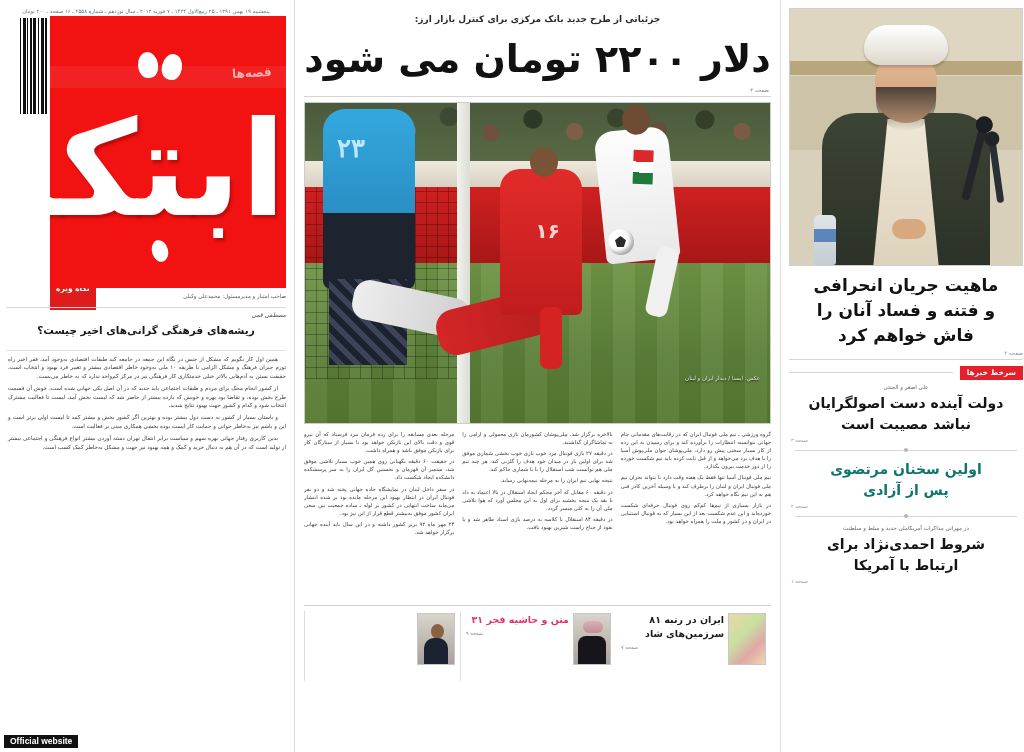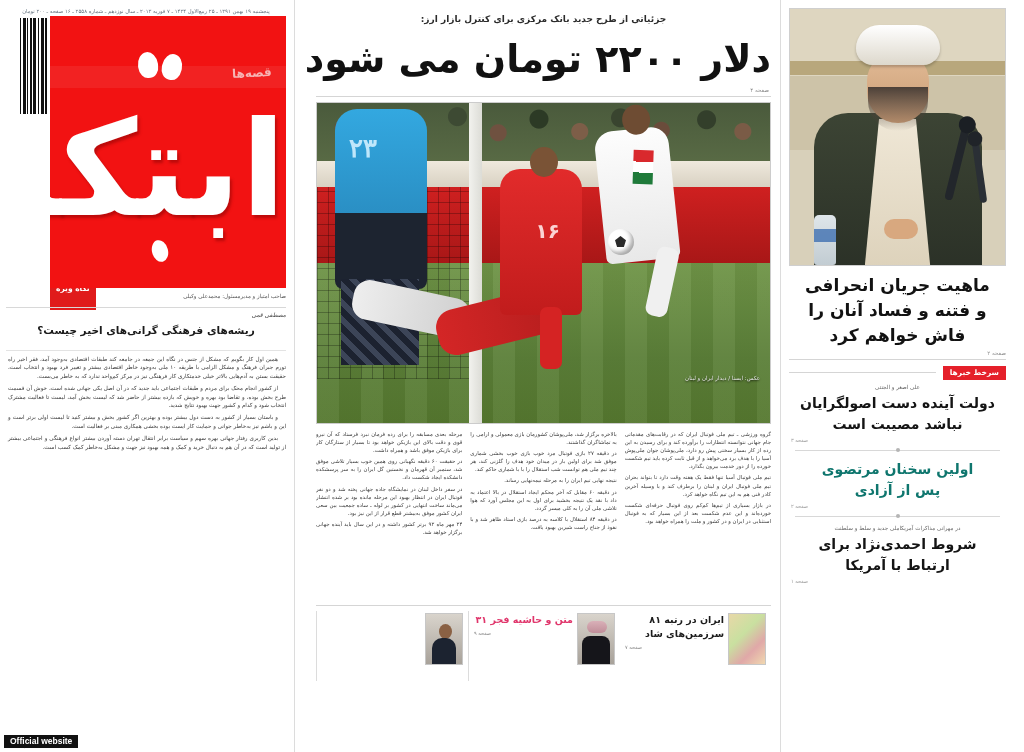--- a/index.html
+++ b/index.html
@@ -198,21 +198,21 @@
     text-align: left;
     padding: 2px 0 4px 0;
   }
 
   
   .center-col {
     width: 487px;
     height: 752px;
     border-right: 1px solid #dcdcdc;
     border-left: 1px solid #dcdcdc;
-    padding: 8px 9px 0 21px;
+    padding: 8px 9px 0 9px;
     display: flex;
     flex-direction: column;
     direction: rtl;
     background: #fff;
   }
   .kicker {
     font-size: 9px;
     font-weight: bold;
     color: #2b2b2b;
     text-align: center;
@@ -453,21 +453,21 @@
     font-size: 9.5px; font-weight: bold; line-height: 14px;
     color: #1c1c1c; text-align: right;
   }
   .bs-title.red { color: #e0356b; }
   .bs-ref { font-size: 5px; color: #8a8a8a; margin-top: 3px; text-align: left; }
 
   
   .left-col {
     width: 243px;
     height: 752px;
-    padding: 8px 18px 0 8px;
+    padding: 8px 1px 0 8px;
     direction: rtl;
     display: flex;
     flex-direction: column;
     background: #fff;
   }
   .lc-photo {
     width: 100%; height: 258px;
     position: relative; overflow: hidden;
     background: linear-gradient(#cfc8b4, #b8ae96);
     border: 1px solid #cfcfcf;

